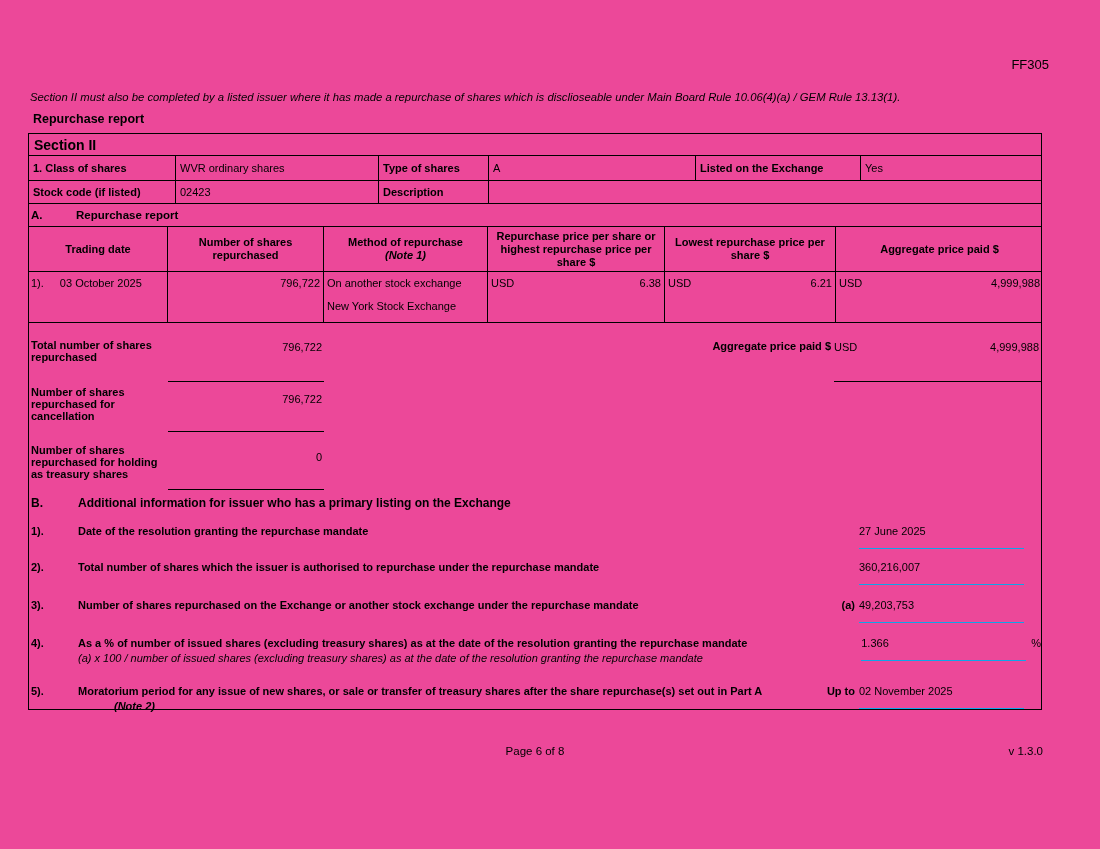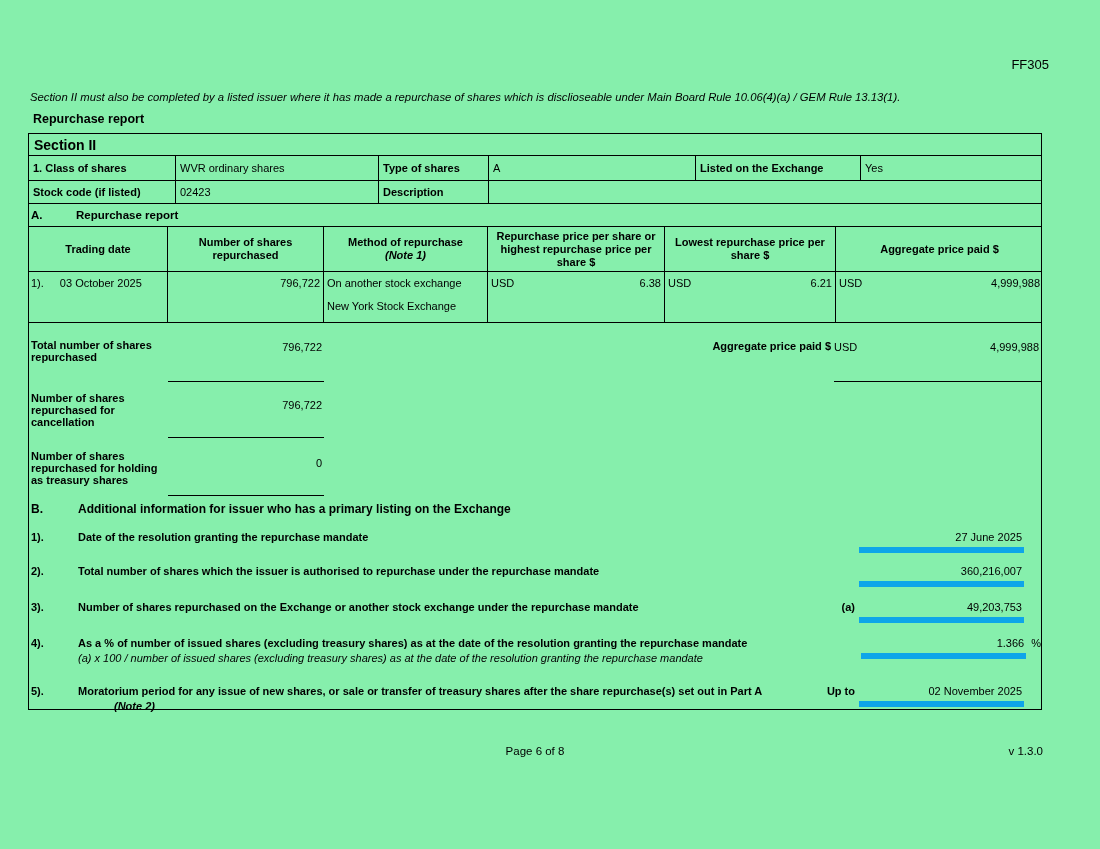--- a/index.html
+++ b/index.html
@@ -1,18 +1,18 @@
 <!DOCTYPE html>
 <html><head>
 <meta charset="utf-8">
 <style>
   * { margin:0; padding:0; box-sizing:border-box; }
   html,body { background:#fff; }
   body { font-family:"Liberation Sans", sans-serif; color:#000; }
-  .page { position:relative; width:1100px; height:849px; background:#86efac; overflow:hidden; }
+  .page { position:relative; width:1100px; height:849px; background:#ec4899; overflow:hidden; }
 
   .ff-code { position:absolute; top:57px; right:51px; font-size:13px; }
   .intro { position:absolute; top:91px; left:30px; width:960px; font-size:11.3px; font-style:italic; }
   .report-title { position:absolute; top:112px; left:33px; font-size:12.5px; font-weight:bold; }
 
   .main-box { position:absolute; top:133px; left:28px; width:1014px; height:577px; border:1px solid #000; font-size:11px; }
 
   .box-row { display:flex; border-bottom:1px solid #000; }
   .cell { border-right:1px solid #000; padding:0 4px; display:flex; align-items:center; flex:0 0 auto; overflow:hidden; white-space:nowrap; }
   .cell:last-child { border-right:none; }
@@ -48,21 +48,21 @@
 
   .pb-title { display:flex; font-weight:bold; font-size:12px; padding-left:2px; margin-top:6px; }
   .pb-letter { width:47px; flex:0 0 auto; }
   .pb-item { display:flex; align-items:flex-start; padding-left:2px; padding-right:17px; line-height:13px; }
   .pb-num { width:47px; flex:0 0 auto; font-weight:bold; }
   .pb-label { flex:1; font-weight:bold; padding-right:10px; }
   .pb-sub { font-style:italic; font-weight:normal; margin-top:2px; }
   .pb-note { font-style:italic; margin-top:2px;margin-left:36px; }
   .pb-right { flex:0 0 auto; display:flex; align-items:flex-start; }
   .pb-prefix { font-weight:bold; margin-right:4px; }
-  .pb-uline { width:165px; border-bottom:6px solid #0ea5e9; text-align:right; padding-bottom:3px; padding-right:2px; }
+  .pb-uline { width:165px; border-bottom:1px solid #0ea5e9; padding-bottom:10px; padding-right:2px; }
   .pb-suffix { margin-left:5px; }
 
   .footer-page { position:absolute; top:745px; left:28px; width:1014px; text-align:center; font-size:11.5px; }
   .footer-version { position:absolute; top:745px; right:57px; font-size:11.5px; }
 </style>
 </head>
 <body>
 
 <div class="page">
 
@@ -140,21 +140,21 @@
       </div>
       <div class="agg-label">Aggregate price paid $</div>
       <div class="uline w207">
         <div class="usd-row" style="padding-top:4px">
           <span>USD</span>
           <span style="padding-right:2px">4,999,988</span>
         </div>
       </div>
     </div>
 
-    <div class="t-row" style="margin-top:8px;height:48px">
+    <div class="t-row" style="margin-top:2px;height:48px">
       <div class="t-label">Number of shares repurchased for cancellation</div>
       <div class="uline w156">
         <div class="uval" style="padding-top:9px">796,722</div>
       </div>
     </div>
 
     <div class="t-row" style="margin-top:10px;height:48px">
       <div class="t-label">Number of shares repurchased for holding as treasury shares</div>
       <div class="uline w156">
         <div class="uval" style="padding-top:9px">0</div>

